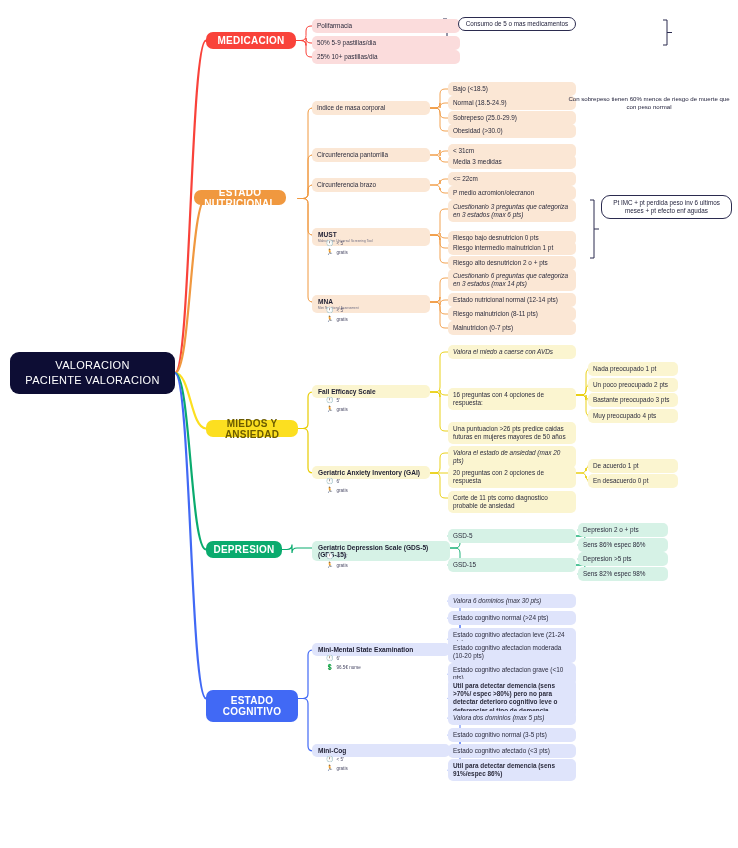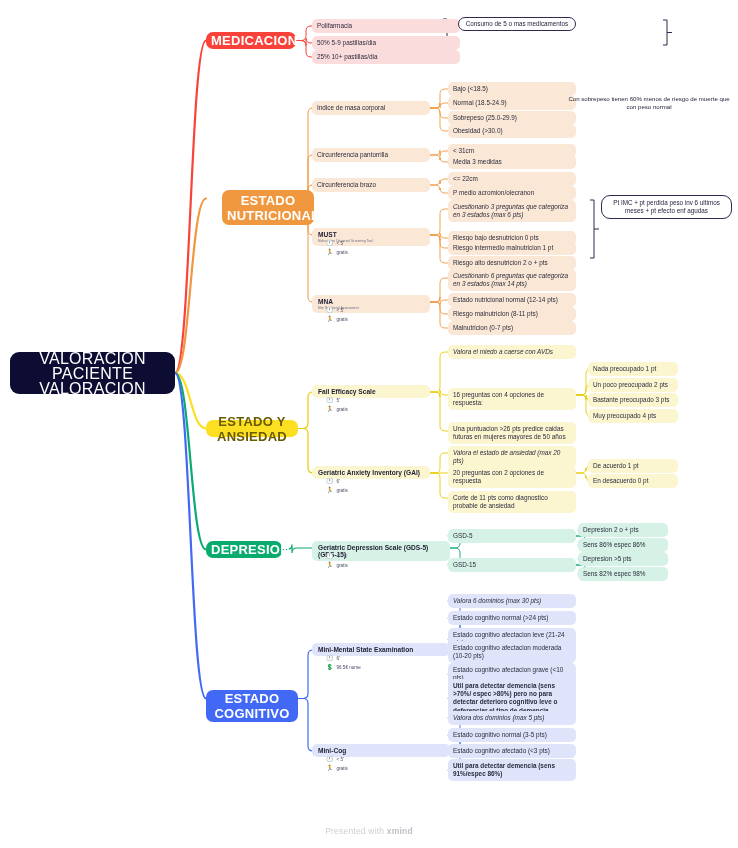--- a/index.html
+++ b/index.html
@@ -6,25 +6,25 @@
   body{width:738px;height:848px;position:relative;overflow:hidden;
        font-family:"Liberation Sans", sans-serif;color:#1a1a2e;}
   #canvas{position:absolute;inset:0;}
   svg.links{position:absolute;left:0;top:0;width:738px;height:848px;pointer-events:none;}
   .node{position:absolute;box-sizing:border-box;border-radius:7px;
         display:flex;align-items:center;}
   .node .txt{display:block;width:100%;}
 
   
   .root{background:#0d0d34;color:#fff;border-radius:9px;
-        justify-content:center;text-align:center;font-size:16px;
+        justify-content:center;text-align:center;font-size:11px;
         letter-spacing:.3px;line-height:15px;font-weight:400;padding:6px 8px;}
 
   
-  .l1{color:#ffffff;font-size:13px;font-weight:bold;letter-spacing:.25px;
+  .l1{color:#ffffff;font-size:10px;font-weight:bold;letter-spacing:.25px;
       justify-content:center;text-align:center;border-radius:7px;padding:2px 5px;}
   .l1.med{background:#f9423a;}
   .l1.nut{background:#f0983f;}
   .l1.mie{background:#fcdf20;color:#6b5b00;}
   .l1.dep{background:#0aab6e;}
   .l1.cog{background:#4169f5;}
 
   
   .leaf{font-size:6.4px;line-height:8.2px;padding:3px 5px;border-radius:5px;
         color:#2b2b3c;align-items:center;}
@@ -128,25 +128,25 @@
       <path d="M443,19 L447,19 L447,57 L443,57 M447,38 L452,38" stroke="#2b2b4f" fill="none" stroke-width="1"></path>
     </svg>
   <div id="nodes">
       <div class="node root" style="flex-direction: column; left: 10px; top: 352px; width: 165px; height: 42px;">
         <div class="txt" style="text-align: center;">VALORACION</div>
         <div class="txt" style="text-align: center;">PACIENTE VALORACION</div>
       </div>
       <div class="node l1 med" style="left: 206px; top: 32px; width: 90px; height: 17px;">
         <span class="txt">MEDICACION</span>
       </div>
-      <div class="node l1 nut" style="left: 222px; top: 190px; width: 92px; height: 35px;">
+      <div class="node l1 nut" style="left: 194px; top: 190px; width: 92px; height: 15px;">
         <span class="txt">ESTADO NUTRICIONAL</span>
       </div>
       <div class="node l1 mie" style="left: 206px; top: 420px; width: 92px; height: 17px;">
-        <span class="txt">ESTADO Y ANSIEDAD</span>
+        <span class="txt">MIEDOS Y ANSIEDAD</span>
       </div>
       <div class="node l1 dep" style="left: 206px; top: 541px; width: 76px; height: 17px;">
         <span class="txt">DEPRESION</span>
       </div>
       <div class="node l1 cog" style="left: 206px; top: 690px; width: 92px; height: 32px;">
         <span class="txt">ESTADO COGNITIVO</span>
       </div>
       <div class="node leaf t-med" style="left: 312px; top: 19px; width: 148px;">
         <span class="txt">Polifarmacia</span>
       </div>
@@ -375,16 +375,13 @@
       <div class="node leaf t-cog" style="left: 448px; top: 728px; width: 128px;">
         <span class="txt">Estado cognitivo normal (3-5 pts)</span>
       </div>
       <div class="node leaf t-cog" style="left: 448px; top: 744px; width: 128px;">
         <span class="txt">Estado cognitivo afectado (&lt;3 pts)</span>
       </div>
       <div class="node leaf t-cog bold" style="left: 448px; top: 759px; width: 128px;">
         <span class="txt">Util para detectar demencia (sens 91%/espec 86%)</span>
       </div>
     </div>
-  <div class="watermark">
-    <span>Presented with </span><b>xmind</b>
-  </div>
 </div>
 
 </body></html>

